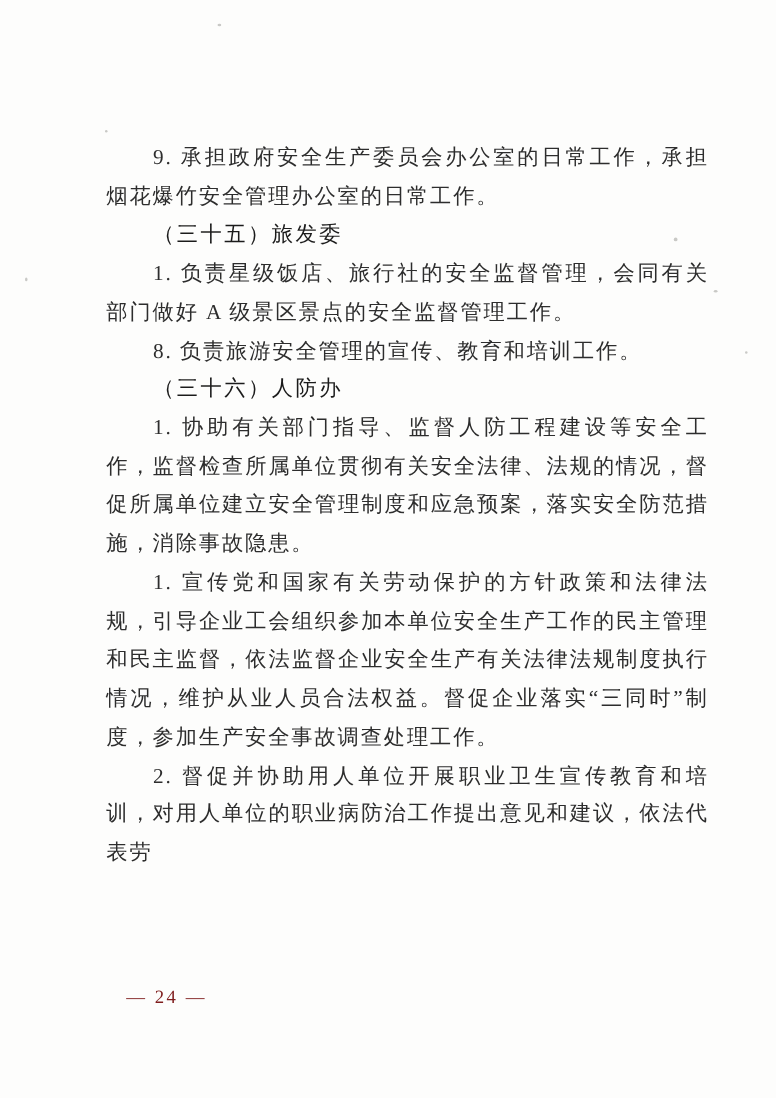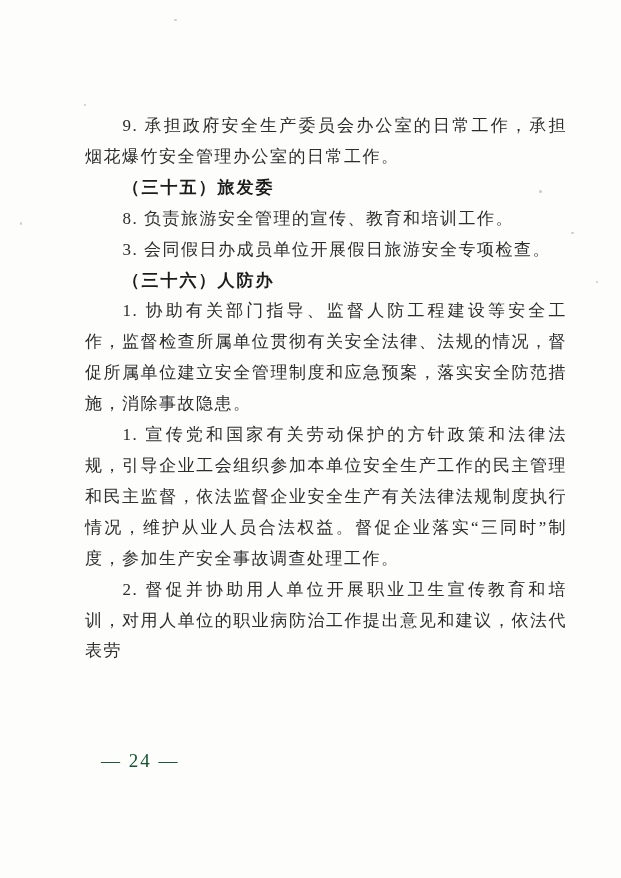--- a/index.html
+++ b/index.html
@@ -26,31 +26,31 @@
     letter-spacing: 1.5px;
     text-align: justify;
     text-justify: inter-character;
   }
   .content p {
     margin: 0;
     padding: 0;
     text-indent: 2.2em;
   }
   .content p.heading {
-    font-weight: 700;
+    font-weight: 400;
     color: #1b1b1b;
     letter-spacing: 2px;
   }
   .page-number {
     position: absolute;
     left: 101px;
-    top: 750px;
-    font-size: 19px;
+    top: 790px;
+    font-size: 15px;
     letter-spacing: 2px;
-    color: #14532d;
+    color: #7f1d1d;
     white-space: pre;
   }
   .speck {
     position: absolute;
     background: #c9c9c6;
     border-radius: 50%;
   }
   .s1 { left: 174px; top: 19px;  width: 3px; height: 2px; }
   .s2 { left: 539px; top: 190px; width: 3px; height: 3px; }
   .s3 { left: 571px; top: 232px; width: 3px; height: 2px; }
@@ -65,22 +65,22 @@
   <div class="speck s1"></div>
   <div class="speck s2"></div>
   <div class="speck s3"></div>
   <div class="speck s4"></div>
   <div class="speck s5"></div>
   <div class="speck s6"></div>
 
   <div class="content">
     <p>9. 承担政府安全生产委员会办公室的日常工作，承担烟花爆竹安全管理办公室的日常工作。</p>
     <p class="heading">（三十五）旅发委</p>
+    <p>1. 负责星级饭店、旅行社的安全监督管理，会同有关部门做好 A 级景区景点的安全监督管理工作。</p>
     <p>8. 负责旅游安全管理的宣传、教育和培训工作。</p>
-    <p>3. 会同假日办成员单位开展假日旅游安全专项检查。</p>
     <p class="heading">（三十六）人防办</p>
     <p>1. 协助有关部门指导、监督人防工程建设等安全工作，监督检查所属单位贯彻有关安全法律、法规的情况，督促所属单位建立安全管理制度和应急预案，落实安全防范措施，消除事故隐患。</p>
     <p>1. 宣传党和国家有关劳动保护的方针政策和法律法规，引导企业工会组织参加本单位安全生产工作的民主管理和民主监督，依法监督企业安全生产有关法律法规制度执行情况，维护从业人员合法权益。督促企业落实“三同时”制度，参加生产安全事故调查处理工作。</p>
     <p>2. 督促并协助用人单位开展职业卫生宣传教育和培训，对用人单位的职业病防治工作提出意见和建议，依法代表劳</p>
   </div>
 
   <div class="page-number">— 24 —</div>
 </div>
 
 </body></html>

